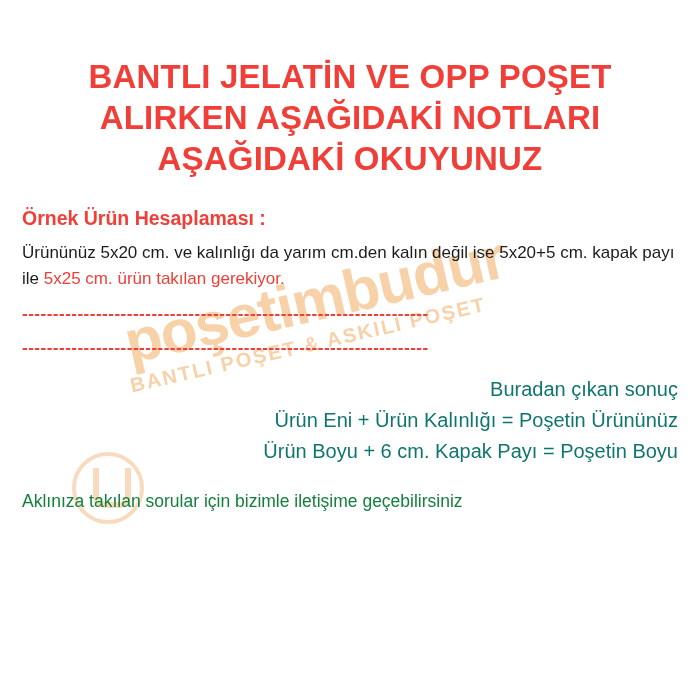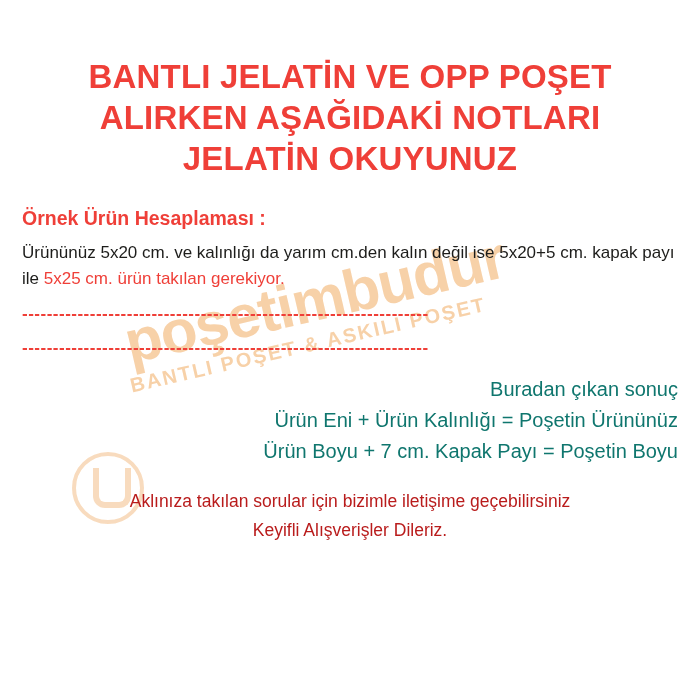--- a/index.html
+++ b/index.html
@@ -142,64 +142,62 @@
   .result-block {
     margin-top: 14px;
     text-align: right;
     color: #0f766e;
     font-size: 20px;
     line-height: 31px;
   }
 
   .closing {
     margin-top: 20px;
-    text-align: center;
-    color: #b91c1c;
+    color: #15803d;
     font-size: 17.5px;
     line-height: 29px;
   }
 </style>
 </head>
 <body>
 
 <div class="page">
 
   <div class="watermark">
     <div class="wm-logo"></div>
     <div class="wm-text">poşetimbudur</div>
     <div class="wm-sub">BANTLI POŞET &amp; ASKILI POŞET</div>
   </div>
 
   <div class="content">
 
     <div class="headline">
       <div>BANTLI JELATİN VE OPP POŞET</div>
       <div>ALIRKEN AŞAĞIDAKİ NOTLARI</div>
-      <div>JELATİN OKUYUNUZ</div>
+      <div>AŞAĞIDAKİ OKUYUNUZ</div>
     </div>
 
     <div class="body-block">
 
       <div class="sub-title">Örnek Ürün Hesaplaması :</div>
 
       <div class="para">
         <span>Ürününüz 5x20 cm. ve kalınlığı da yarım cm.den kalın değil ise 5x20+5 cm. kapak payı ile </span><span class="hl">5x25 cm. ürün takılan gerekiyor.</span>
       </div>
 
       <div class="divider">------------------------------------------------------------------</div>
 
 
       <div class="divider">------------------------------------------------------------------</div>
 
       <div class="result-block">
         <div>Buradan çıkan sonuç</div>
         <div>Ürün Eni + Ürün Kalınlığı = Poşetin Ürününüz</div>
-        <div>Ürün Boyu + 7 cm. Kapak Payı = Poşetin Boyu</div>
+        <div>Ürün Boyu + 6 cm. Kapak Payı = Poşetin Boyu</div>
       </div>
 
       <div class="closing">
         <div>Aklınıza takılan sorular için bizimle iletişime geçebilirsiniz</div>
-        <div>Keyifli Alışverişler Dileriz.</div>
       </div>
 
     </div>
   </div>
 </div>
 
 </body></html>

